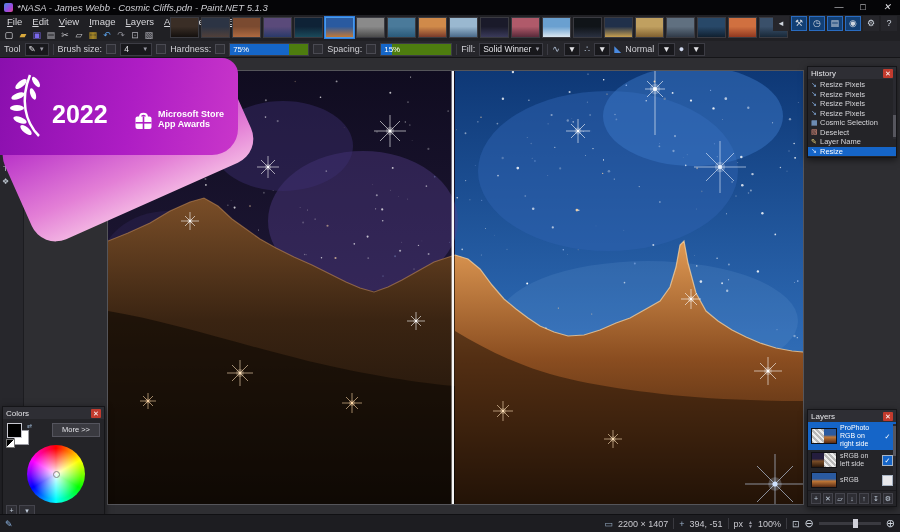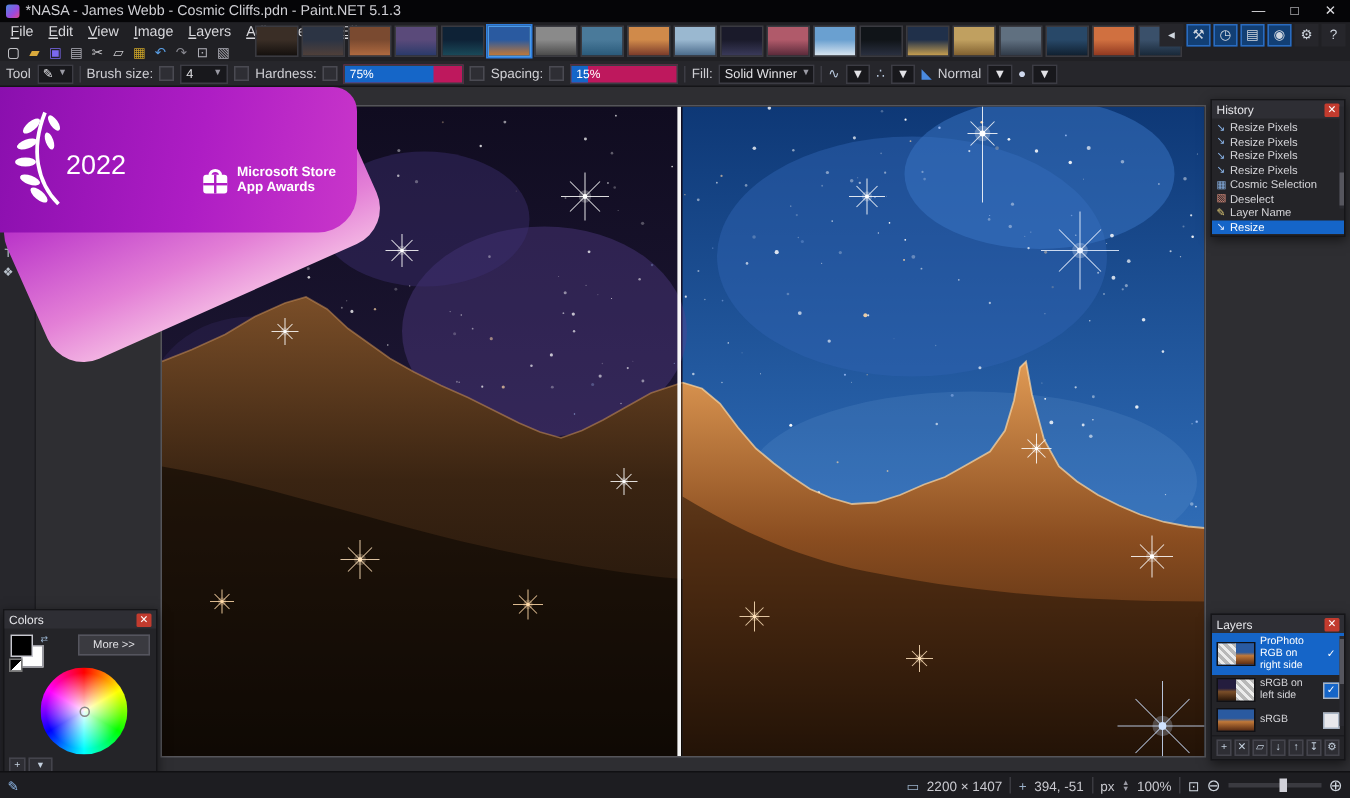--- a/index.html
+++ b/index.html
@@ -1,39 +1,39 @@
 <!DOCTYPE html>
 <html><head>
 <meta charset="utf-8">
 <style>
   html,body{margin:0;padding:0;background:#000;}
   body{width:900px;height:532px;overflow:hidden;font-family:"Liberation Sans",sans-serif;position:relative;}
   .win{position:absolute;inset:0;background:#2e2e32;}
 
   
-  .titlebar{height:15px;background:#050507;display:flex;align-items:center;padding:0 4px;gap:4px;}
+  .titlebar{height:15px;background:#050507;display:flex;align-items:center;padding:0 4px;gap:4px;font-style:italic;}
   .appicon{width:9px;height:9px;border-radius:2px;background:linear-gradient(135deg,#4a8ae0,#9a4ae0 60%,#e04a8a);}
   .title{font-size:9.5px;color:#cfcfd4;white-space:nowrap;}
   .wbtns{margin-left:auto;display:flex;gap:6px;}
   .wbtn{width:18px;height:13px;color:#e0e0e4;font-size:9px;line-height:13px;text-align:center;}
 
   
   .menubar{height:13px;background:#202024;display:flex;align-items:center;padding-left:2px;}
   .menu-item{font-size:9.5px;color:#d8d8dc;padding:0 5px;white-space:nowrap;}
   .menu-item u{text-decoration:underline;}
   .iconbar{height:13px;background:#202024;display:flex;align-items:center;gap:2px;padding-left:3px;}
   .tbtn{width:12px;height:12px;font-size:9px;line-height:12px;text-align:center;}
 
   
   .optionsbar{height:16px;background:#26262b;border-bottom:1px solid #151518;display:flex;align-items:center;gap:4px;padding-left:4px;font-size:9px;color:#cfcfd4;white-space:nowrap;}
   .olabel{font-size:9px;}
   .combo{background:#18181c;border:1px solid #3c3c44;height:11px;font-size:8.5px;color:#e2e2e6;display:flex;align-items:center;padding:0 3px;gap:3px;}
   .combo .arr{font-size:6px;color:#9a9aa4;}
   .rst{width:8px;height:8px;background:#2e2e34;border:1px solid #4a4a52;}
-  .slider{position:relative;background:#be185d;border:1px solid #3c3c44;height:11px;}
+  .slider{position:relative;background:#4d7c0f;border:1px solid #3c3c44;height:11px;}
   .slider .fill{position:absolute;left:0;top:0;bottom:0;background:#1566c8;}
   .slider .txt{position:absolute;left:3px;top:0;font-size:8px;color:#fff;line-height:11px;}
   .vsep{width:1px;height:11px;background:#3c3c44;}
   .mini-ic{font-size:9px;color:#b9c9de;}
 
   
   .imagestrip{position:absolute;top:15px;left:170px;height:24px;display:flex;gap:2px;align-items:center;z-index:10;}
   .thumb{width:29px;height:21px;border:1px solid #3a3a40;box-sizing:border-box;}
   .thumb.sel{border:1px solid #4a9ae8;outline:1px solid #2f7fe0;}
   .paneltoggles{position:absolute;top:16px;right:3px;display:flex;gap:2px;align-items:center;z-index:11;}
@@ -46,21 +46,21 @@
   .toolgrid{display:grid;grid-template-columns:11px 11px;gap:2px 1px;justify-content:center;}
   .tool-cell{width:11px;height:11px;font-size:8px;color:#b9c2cc;text-align:center;line-height:11px;}
   .canvas{position:absolute;left:108px;top:13px;width:695px;height:433px;outline:1px solid #55555a;background:#000;}
   .canvas svg{display:block;}
 
   
   .badge-tail{position:absolute;left:8px;top:30px;width:240px;height:118px;border-radius:26px;transform:rotate(-24deg);background:linear-gradient(180deg,#b023c6,#e37fd6 72%,#f2b2e2);z-index:20;}
   .badge-main{position:absolute;left:0;top:0;width:238px;height:97px;border-radius:0 16px 26px 0;background:linear-gradient(100deg,#8a0fae,#ae1dc4 55%,#c936ca);z-index:21;}
   .badge-content{position:absolute;left:0;top:0;width:238px;height:97px;z-index:22;color:#fff;}
   .badge-winner{position:absolute;left:50px;top:1px;font-size:33px;font-weight:800;letter-spacing:.5px;}
-  .badge-year{position:absolute;left:44px;top:42px;font-size:18px;font-weight:400;}
+  .badge-year{position:absolute;left:52px;top:42px;font-size:25px;font-weight:700;}
   .badge-store-ic{position:absolute;left:133px;top:52px;}
   .badge-store-tx{position:absolute;left:158px;top:51px;font-size:9px;font-weight:700;line-height:10px;}
   .badge-laurel{position:absolute;left:9px;top:12px;}
 
   
   .panel{position:absolute;background:#242428;border:1px solid #151518;box-shadow:0 2px 7px rgba(0,0,0,.55);font-size:7.5px;color:#d6d6da;z-index:15;}
   .panel-h{height:12px;background:#2e2e34;display:flex;align-items:center;padding:0 3px;font-size:8px;color:#e4e4e8;}
   .close{margin-left:auto;width:10px;height:9px;background:#c23b2e;color:#fff;font-size:7px;line-height:9px;text-align:center;border-radius:1px;}
 
   #history-panel{top:8px;right:3px;width:88px;}

